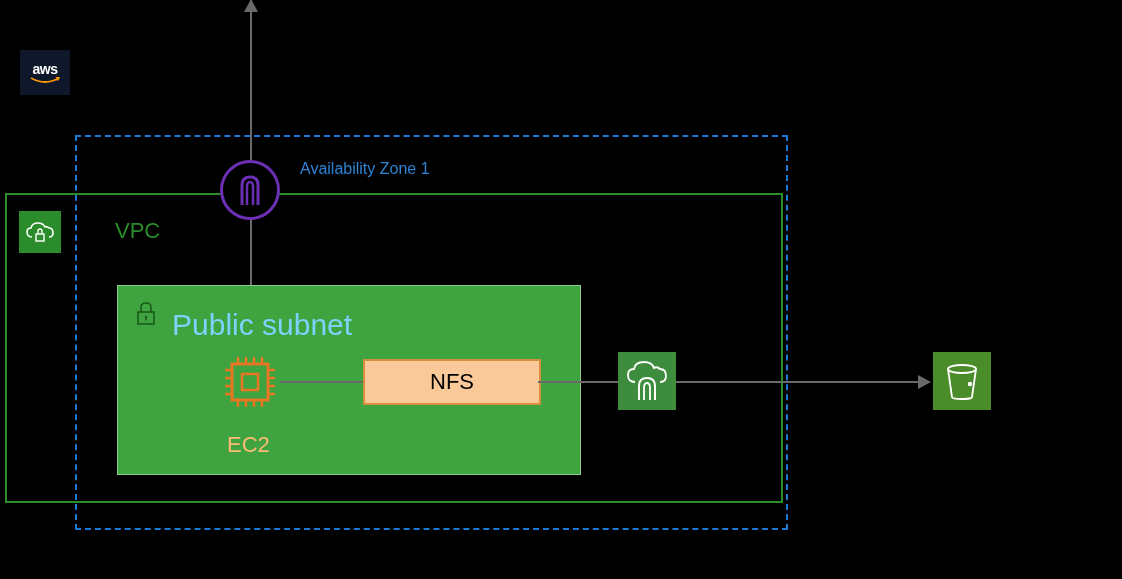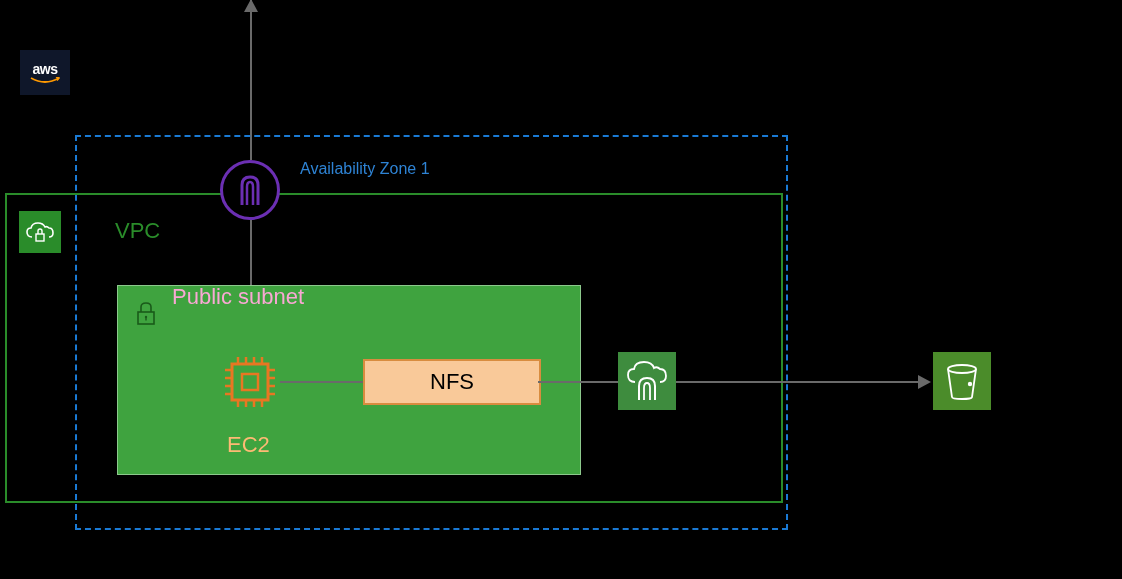--- a/index.html
+++ b/index.html
@@ -103,24 +103,24 @@
       top: 295px;
       left: 128px;
       width: 36px;
       height: 36px;
       display: flex;
       align-items: center;
       justify-content: center;
     }
     .subnet-label {
       position: absolute;
-      top: 284px;
+      top: 308px;
       left: 172px;
-      font-size: 22px;
-      color: #f9a8d4;
+      font-size: 30px;
+      color: #7dd3fc;
     }
     .ec2-icon {
       position: absolute;
       top: 352px;
       left: 220px;
       width: 60px;
       height: 60px;
       display: flex;
       align-items: center;
       justify-content: center;

